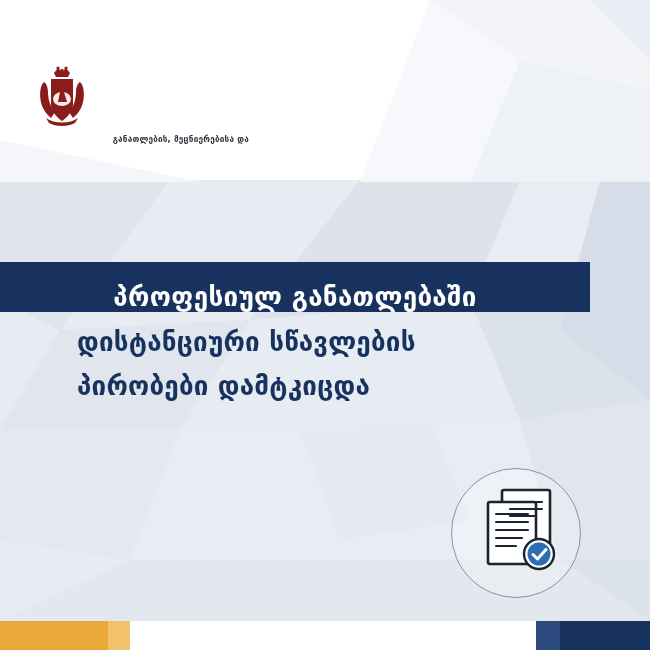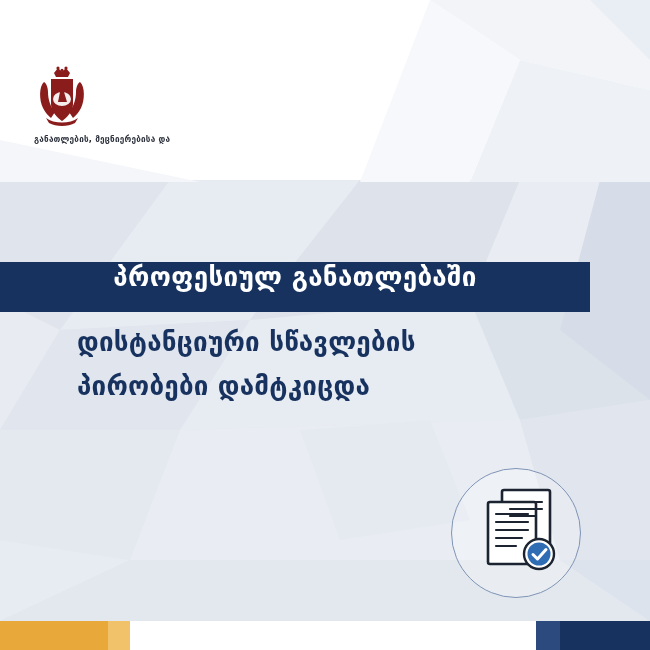--- a/index.html
+++ b/index.html
@@ -37,20 +37,21 @@
     left: 0; top: 0;
     width: 650px; height: 180px;
   }
 
   
   .logo-block {
     position: absolute;
     left: 34px;
     top: 66px;
     width: 260px;
+    text-align: right;
   }
   .emblem {
     width: 56px;
     height: 60px;
     position: relative;
   }
   .ministry-text {
     margin-top: 8px;
     font-size: 8.2px;
     line-height: 1.45;
@@ -62,21 +63,21 @@
 
   
   .headline-bar {
     position: absolute;
     left: 0;
     top: 262px;
     width: 590px;
     height: 50px;
     background: #17325f;
     display: flex;
-    align-items: flex-start;
+    align-items: flex-end;
     justify-content: center;
   }
   .headline-bar span {
     color: #ffffff;
     font-size: 26px;
     font-weight: bold;
     letter-spacing: 0.3px;
     white-space: nowrap;
   }
 

